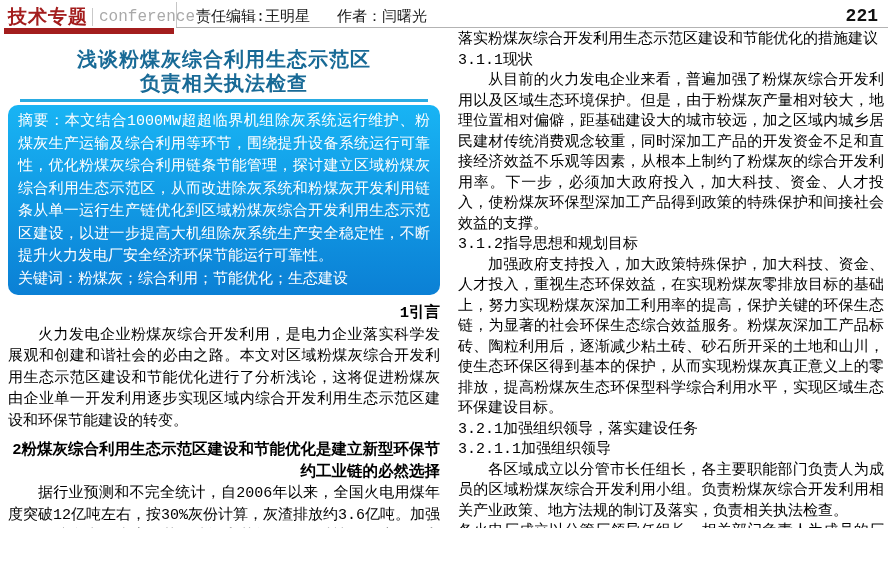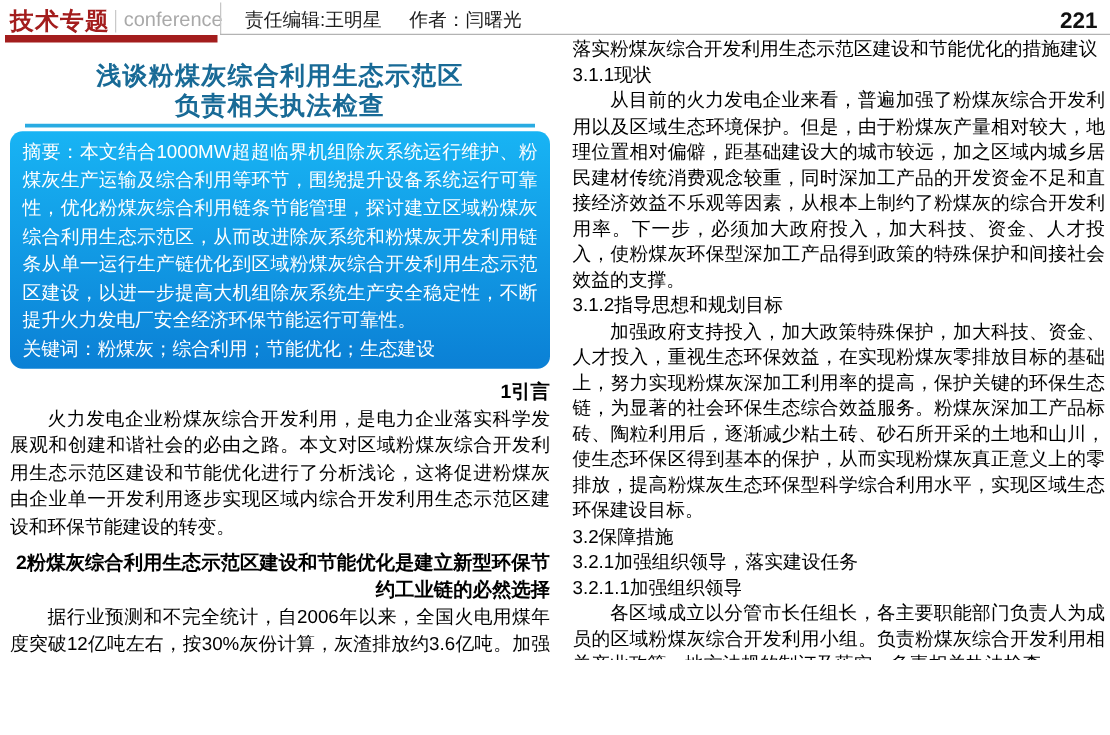--- a/index.html
+++ b/index.html
@@ -1,18 +1,18 @@
 <!DOCTYPE html>
 <html><head>
 <meta charset="utf-8">
 <style>
   html,body{margin:0;padding:0;background:#fff;}
   .page{
     position:relative;width:888px;height:528px;overflow:hidden;background:#fff;
-    font-family:Liberation Sans, sans-serif;color:#000;
+    font-family:Liberation Mono, monospace;color:#000;
   }
   
   .logo{position:absolute;left:8px;top:4px;display:flex;align-items:center;white-space:nowrap;}
   .logo-cn{font-size:19px;font-weight:bold;color:#a31d1d;letter-spacing:1px;}
   .logo-sep{display:inline-block;width:1px;height:18px;background:#c9c9c9;margin:0 6px 0 4px;}
   .logo-en{font-size:16px;color:#a9a9a9;}
   .red-bar{position:absolute;left:4px;top:28px;width:170px;height:6px;background:#a31d1d;}
   .header-vline{position:absolute;left:176px;top:2px;width:1px;height:26px;background:#c6c6c6;}
   .editor{position:absolute;left:196px;top:7px;font-size:15px;color:#1a1a1a;white-space:nowrap;}
   .editor span{margin-right:18px;}
@@ -79,20 +79,19 @@
 
     </div>
   </section>
 
   <section class="col-right">
     <div class="hline-item">落实粉煤灰综合开发利用生态示范区建设和节能优化的措施建议</div>
     <div class="hline-item">3.1.1现状</div>
     <p>从目前的火力发电企业来看，普遍加强了粉煤灰综合开发利用以及区域生态环境保护。但是，由于粉煤灰产量相对较大，地理位置相对偏僻，距基础建设大的城市较远，加之区域内城乡居民建材传统消费观念较重，同时深加工产品的开发资金不足和直接经济效益不乐观等因素，从根本上制约了粉煤灰的综合开发利用率。下一步，必须加大政府投入，加大科技、资金、人才投入，使粉煤灰环保型深加工产品得到政策的特殊保护和间接社会效益的支撑。</p>
     <div class="hline-item">3.1.2指导思想和规划目标</div>
     <p>加强政府支持投入，加大政策特殊保护，加大科技、资金、人才投入，重视生态环保效益，在实现粉煤灰零排放目标的基础上，努力实现粉煤灰深加工利用率的提高，保护关键的环保生态链，为显著的社会环保生态综合效益服务。粉煤灰深加工产品标砖、陶粒利用后，逐渐减少粘土砖、砂石所开采的土地和山川，使生态环保区得到基本的保护，从而实现粉煤灰真正意义上的零排放，提高粉煤灰生态环保型科学综合利用水平，实现区域生态环保建设目标。</p>
-    <div class="hline-item">3.2保障措施</div>
     <div class="hline-item">3.2.1加强组织领导，落实建设任务</div>
     <div class="hline-item">3.2.1.1加强组织领导</div>
     <p>各区域成立以分管市长任组长，各主要职能部门负责人为成员的区域粉煤灰综合开发利用小组。负责粉煤灰综合开发利用相关产业政策、地方法规的制订及落实，负责相关执法检查。</p>
     <p class="no-indent">各火电厂成立以分管厂领导任组长，相关部门负责人为成员的厂粉</p>
   </section>
 
 </div>
 
 </body></html>

